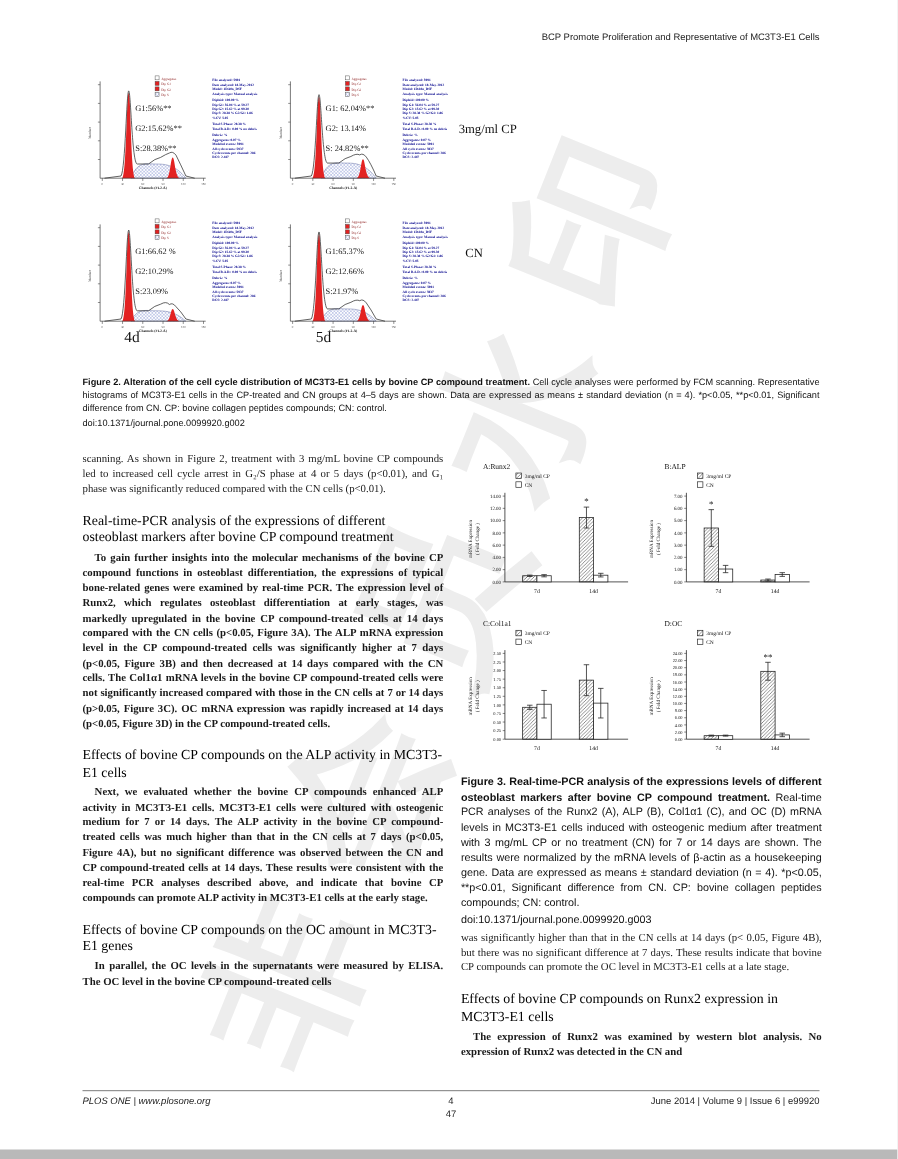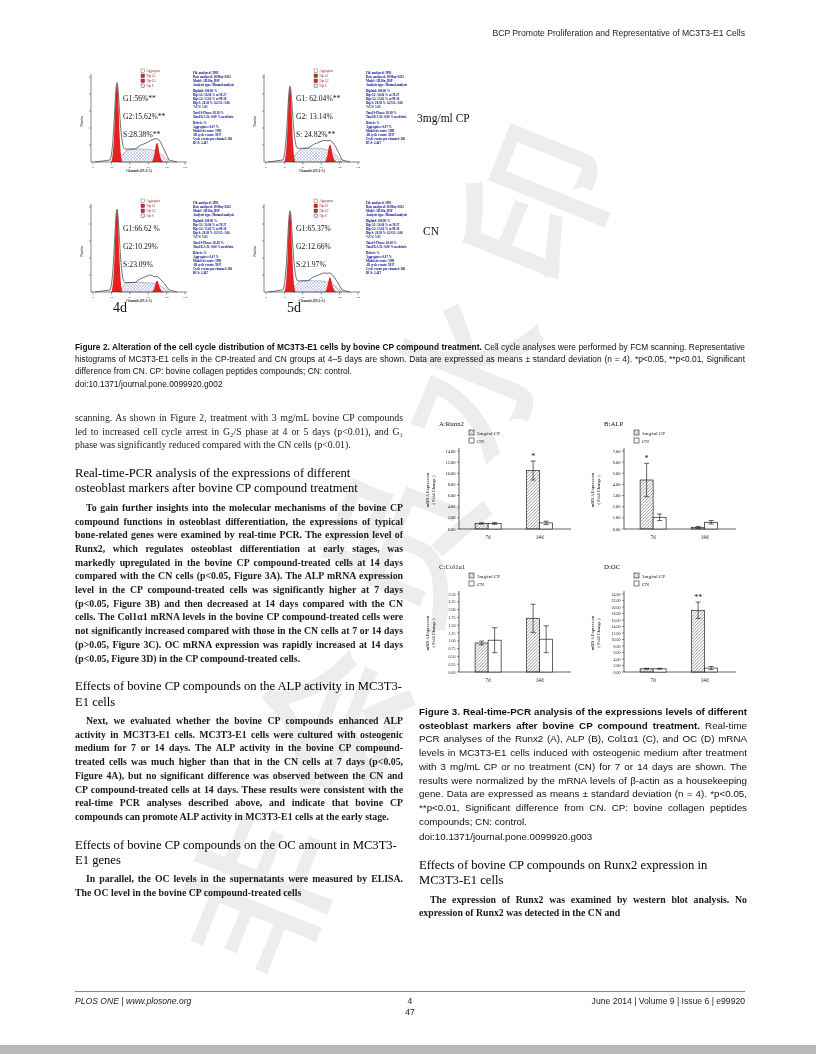--- a/index.html
+++ b/index.html
@@ -533,20 +533,21 @@
             <rect x="120.64" y="110.1" width="13" height="3.9" fill="#fff" stroke="#222" stroke-width="0.7"></rect>
             <line x1="127.14" y1="108.5" x2="127.14" y2="111.7" stroke="#222" stroke-width="0.7"></line>
             <line x1="124.64" y1="108.5" x2="129.64" y2="108.5" stroke="#222" stroke-width="0.7"></line>
             <line x1="124.64" y1="111.7" x2="129.64" y2="111.7" stroke="#222" stroke-width="0.7"></line>
             <text x="120.64" y="124" font-size="5.2" text-anchor="middle" font-family="Liberation Serif,serif" fill="#111">14d</text>
           </svg></div>
     </div>
     <p class="caption"><b>Figure 3. Real-time-PCR analysis of the expressions levels of different osteoblast markers after bovine CP compound treatment.</b><span> Real-time PCR analyses of the Runx2 (A), ALP (B), Col1α1 (C), and OC (D) mRNA levels in MC3T3-E1 cells induced with osteogenic medium after treatment with 3 mg/mL CP or no treatment (CN) for 7 or 14 days are shown. The results were normalized by the mRNA levels of β-actin as a housekeeping gene. Data are expressed as means ± standard deviation (n = 4). *p&lt;0.05, **p&lt;0.01, Significant difference from CN. CP: bovine collagen peptides compounds; CN: control.</span></p>
     <p class="doi">doi:10.1371/journal.pone.0099920.g003</p>
     <div>
+        <p>was significantly higher than that in the CN cells at 14 days (p&lt; 0.05, Figure 4B), but there was no significant difference at 7 days. These results indicate that bovine CP compounds can promote the OC level in MC3T3-E1 cells at a late stage.</p>
         <h2>Effects of bovine CP compounds on Runx2 expression in MC3T3-E1 cells</h2>
         <p class="ind">The expression of Runx2 was examined by western blot analysis. No expression of Runx2 was detected in the CN and</p>
       </div>
   </div>
 
   <div class="footer-rule"></div>
   <div class="footer">
     <span class="f-left">PLOS ONE | www.plosone.org</span>
     <span class="f-center"><span>4</span><br><span>47</span></span>
     <span class="f-right">June 2014 | Volume 9 | Issue 6 | e99920</span>

